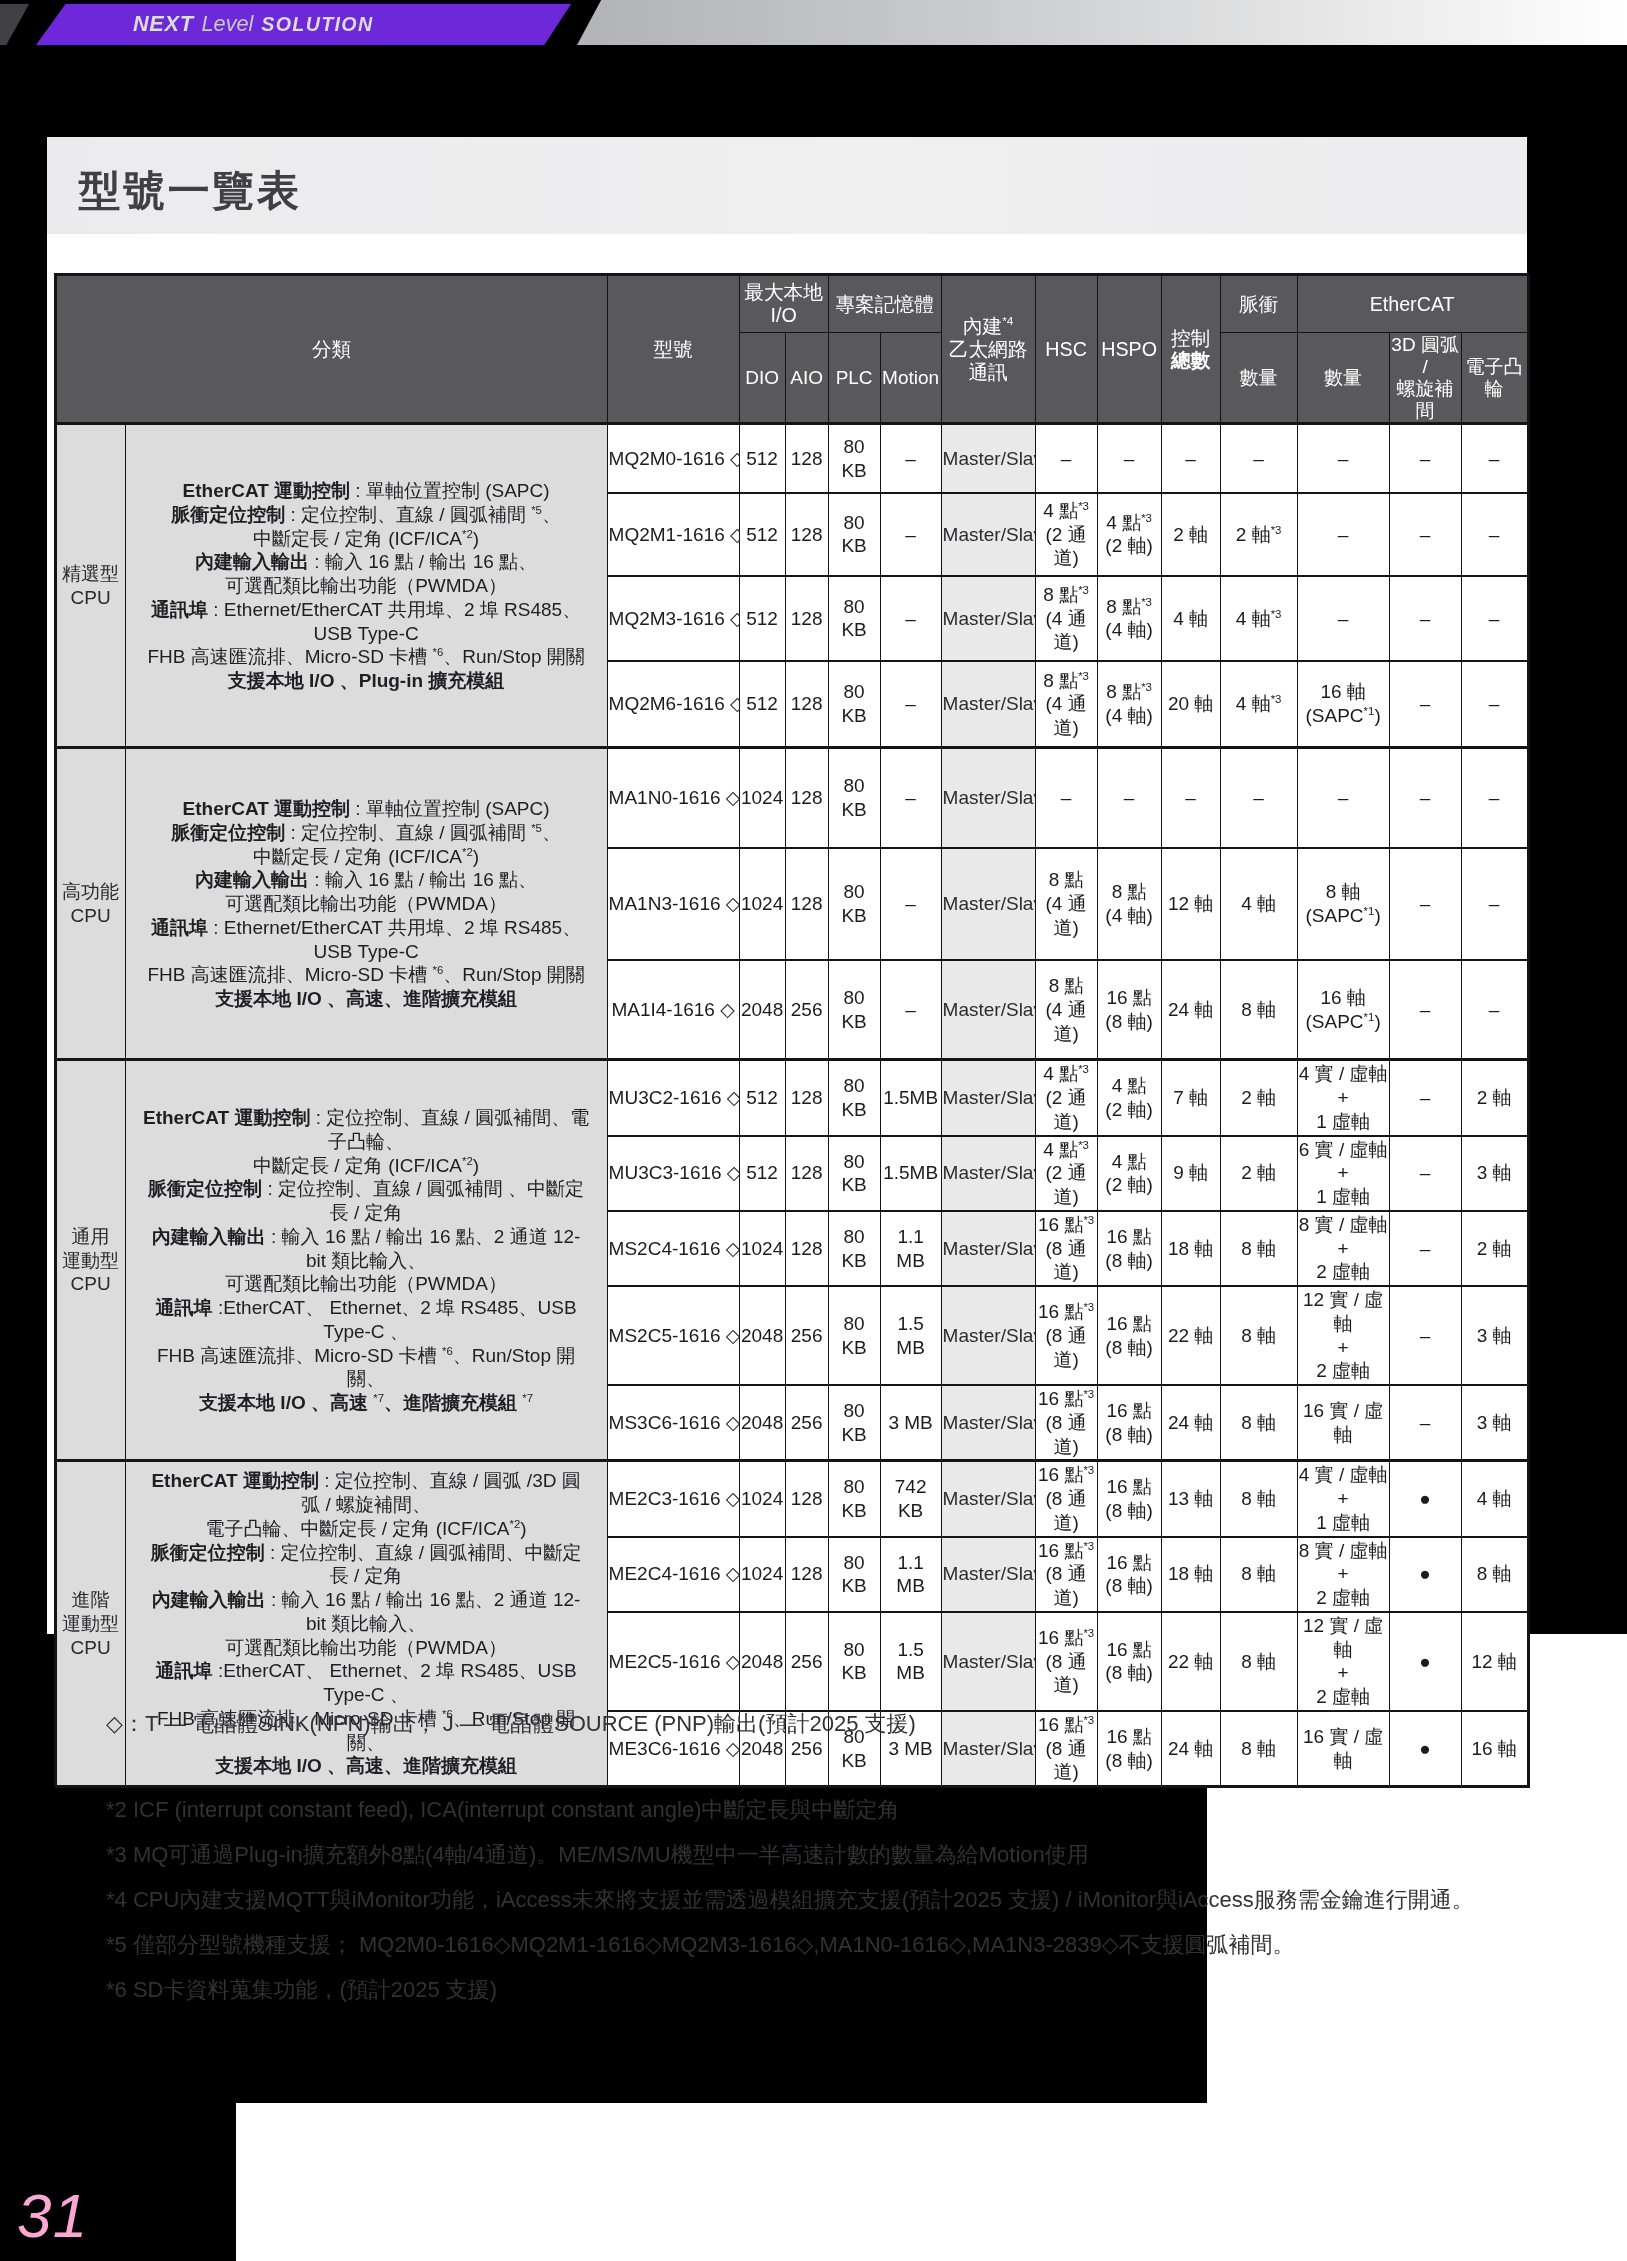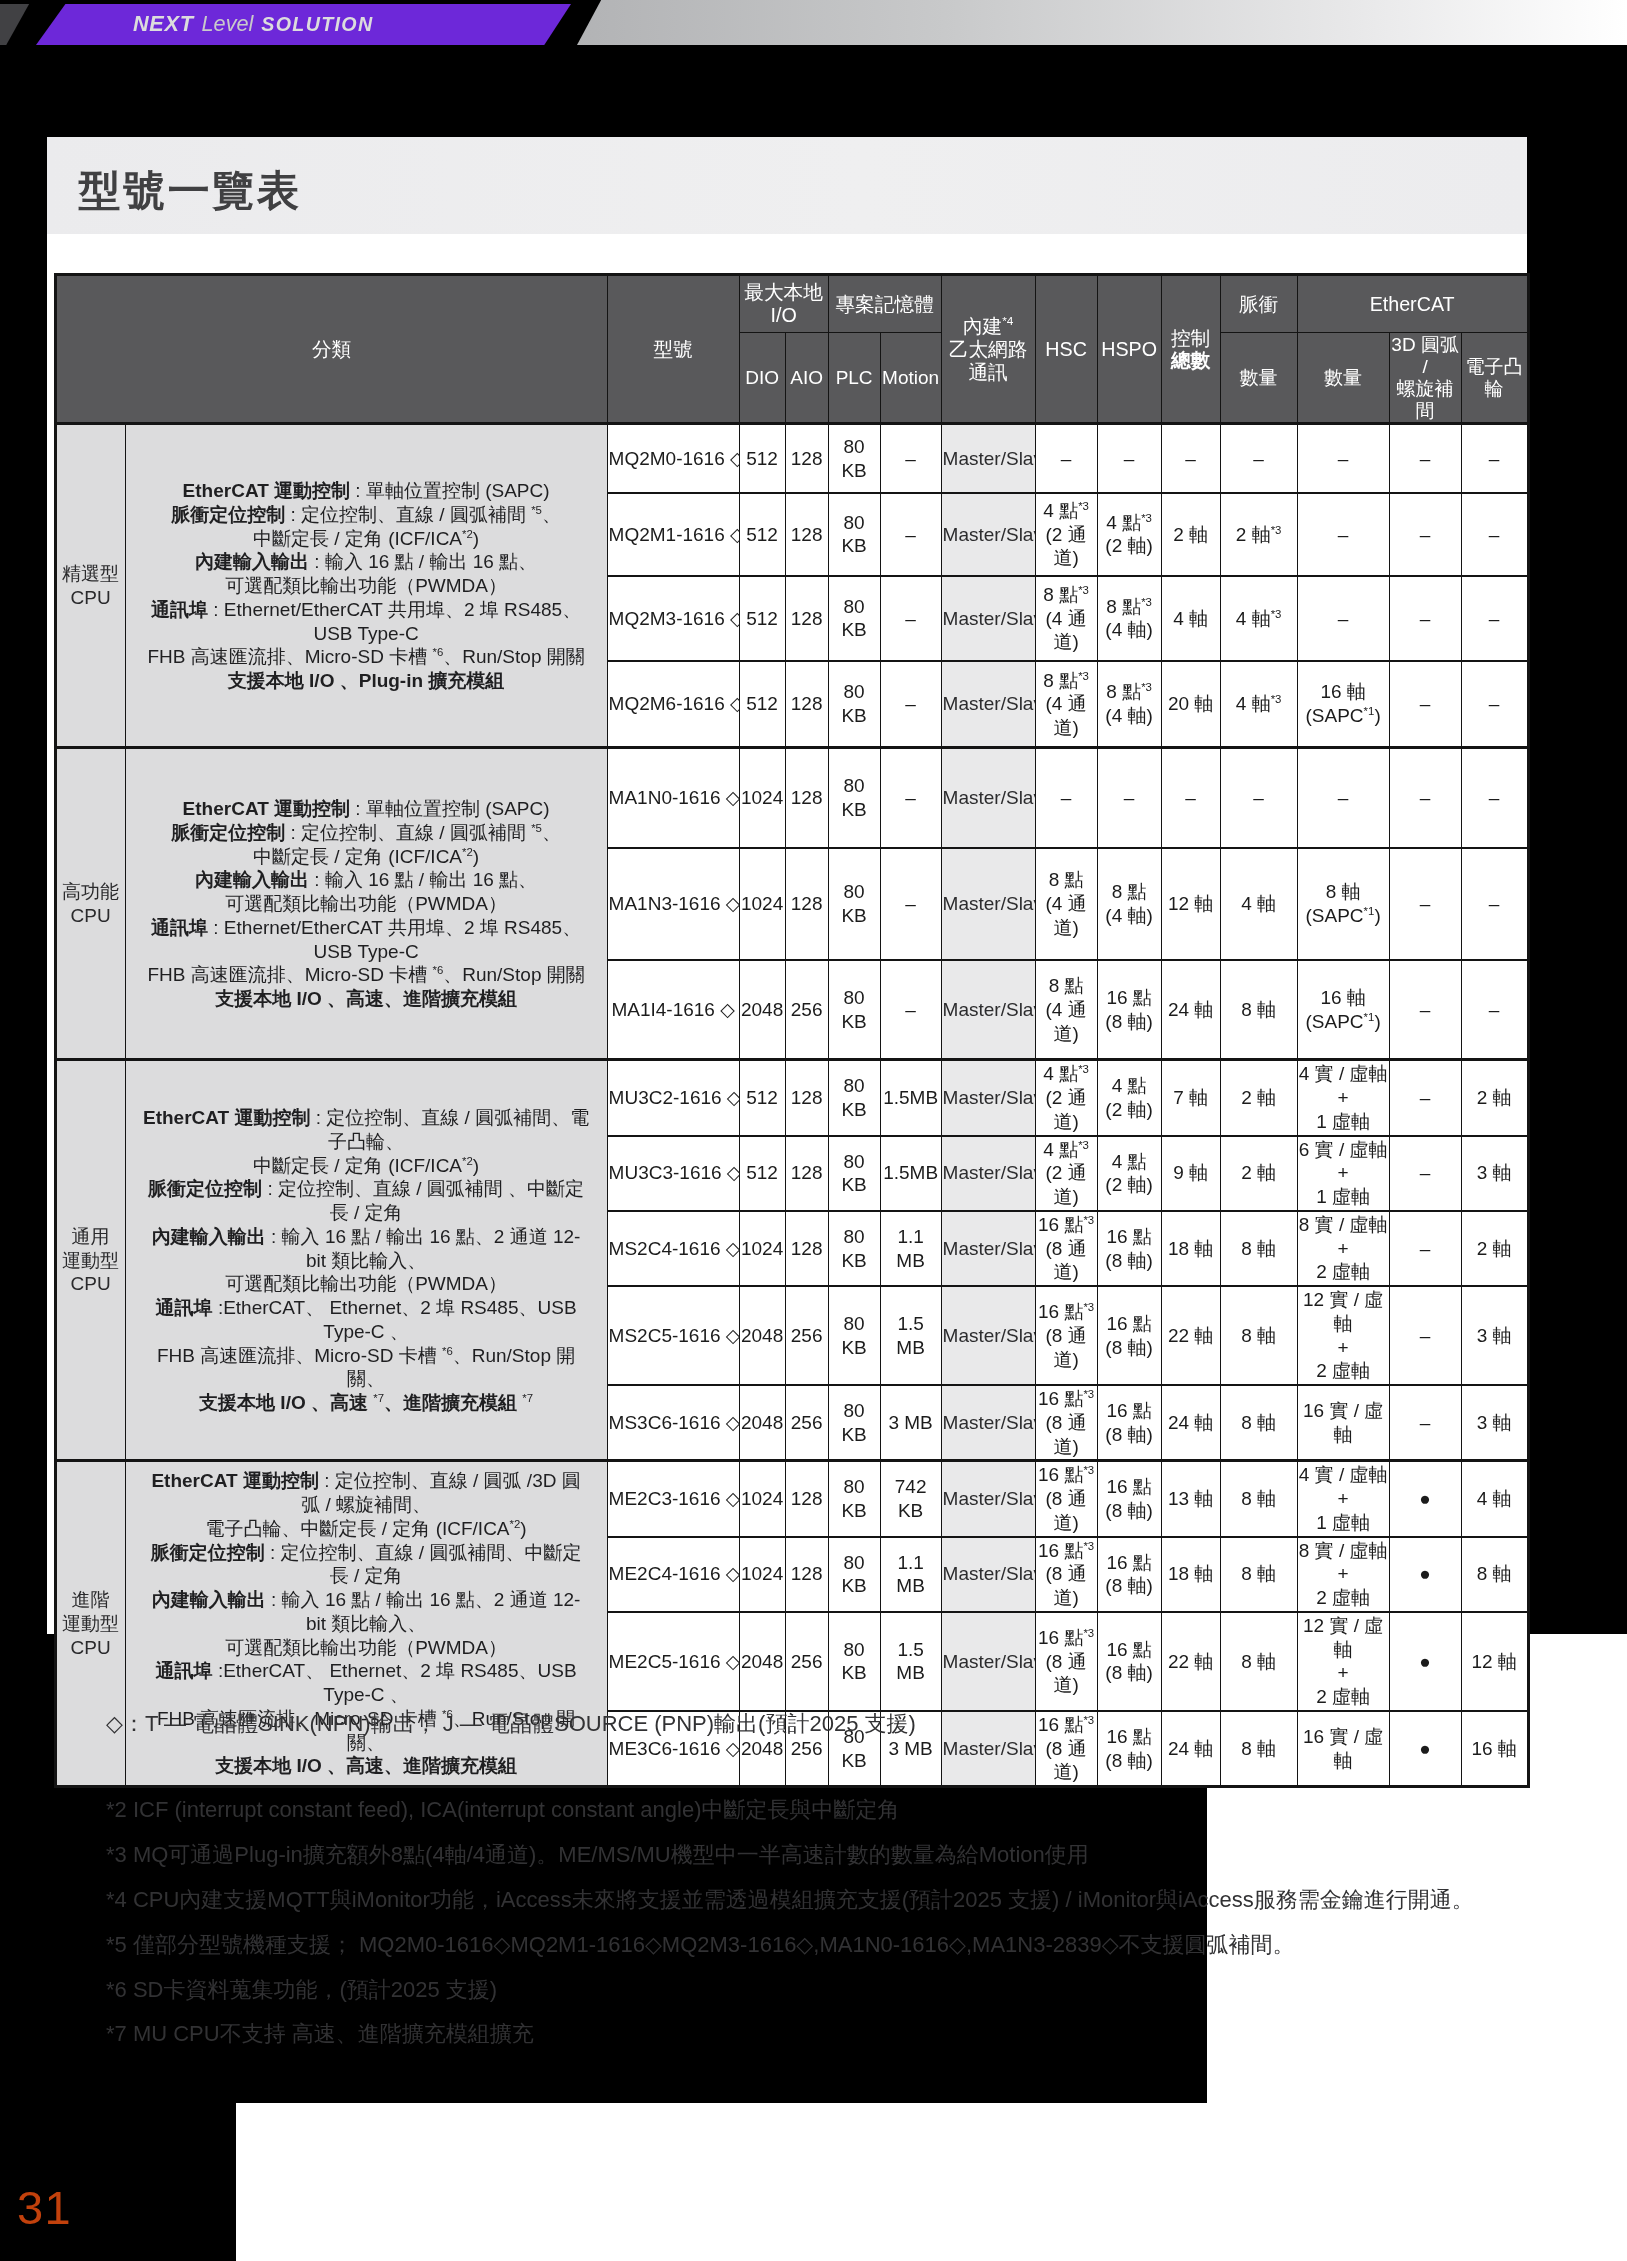--- a/index.html
+++ b/index.html
@@ -40,21 +40,21 @@
   td.model{font-size:21px;letter-spacing:0;white-space:nowrap;}
   td.eth{background:#e9e9ea !important;color:#2c2c2e;}
   sup{font-size:60%;vertical-align:super;line-height:0;}
   .cl{display:block;}
   
   .white-right{position:absolute;left:1207px;top:1634px;width:420px;height:627px;background:#ffffff;}
   .white-bottom{position:absolute;left:236px;top:2103px;width:1391px;height:158px;background:#ffffff;}
   .footnotes{position:absolute;left:70px;top:1711px;width:1280px;color:#323234;font-size:22px;line-height:1.2;}
   .footnotes .fn{margin-bottom:18.4px;white-space:nowrap;margin-left:36px;}
   .footnotes .fn:first-child{margin-bottom:60px;}
-  .page-number{position:absolute;left:17px;top:2180px;font-size:47px;font-weight:300;color:#c2410c;letter-spacing:1.3px;}
+  .page-number{position:absolute;left:17px;top:2180px;font-size:62px;font-weight:300;color:#f9a8d4;letter-spacing:1.3px;font-style:italic;}
 </style>
 </head>
 <body>
 
 <div class="brand-stub"></div>
 <div class="brand-bar">
   <div class="brand-text">
     <span class="b-next">NEXT</span><span class="b-level">Level</span><span class="b-sol">SOLUTION</span>
   </div>
 </div>
@@ -547,17 +547,16 @@
   </table>
 </div>
 
 <div class="footnotes" id="footnotes">
     <div class="fn">◇：T — 電晶體SINK(NPN)輸出； J — 電晶體SOURCE (PNP)輸出(預計2025 支援)</div>
     <div class="fn">*2  ICF (interrupt constant feed), ICA(interrupt constant angle)中斷定長與中斷定角</div>
     <div class="fn">*3  MQ可通過Plug-in擴充額外8點(4軸/4通道)。ME/MS/MU機型中一半高速計數的數量為給Motion使用</div>
     <div class="fn">*4  CPU內建支援MQTT與iMonitor功能，iAccess未來將支援並需透過模組擴充支援(預計2025 支援)  /  iMonitor與iAccess服務需金鑰進行開通。</div>
     <div class="fn">*5  僅部分型號機種支援； MQ2M0-1616◇MQ2M1-1616◇MQ2M3-1616◇,MA1N0-1616◇,MA1N3-2839◇不支援圓弧補間。</div>
     <div class="fn">*6  SD卡資料蒐集功能，(預計2025 支援)</div>
-    <div class="fn">*7  MU CPU不支持 高速、進階擴充模組擴充</div>
   </div>
 
 <div class="page-number">31</div>
 
 
 </body></html>

